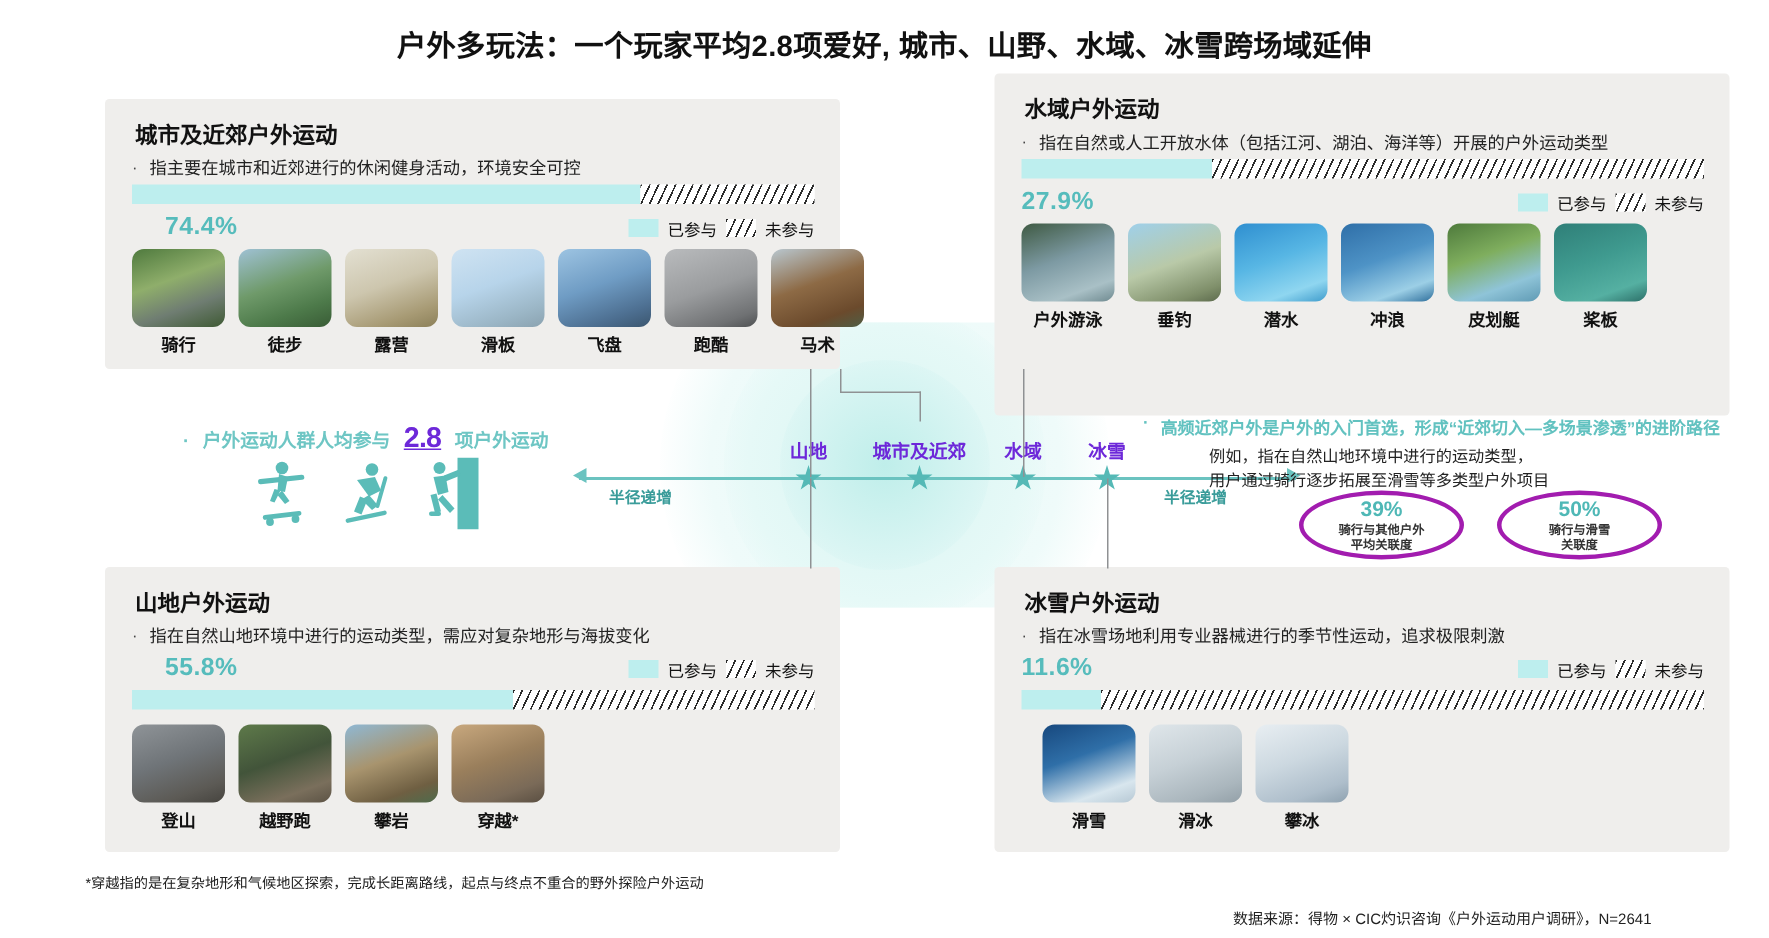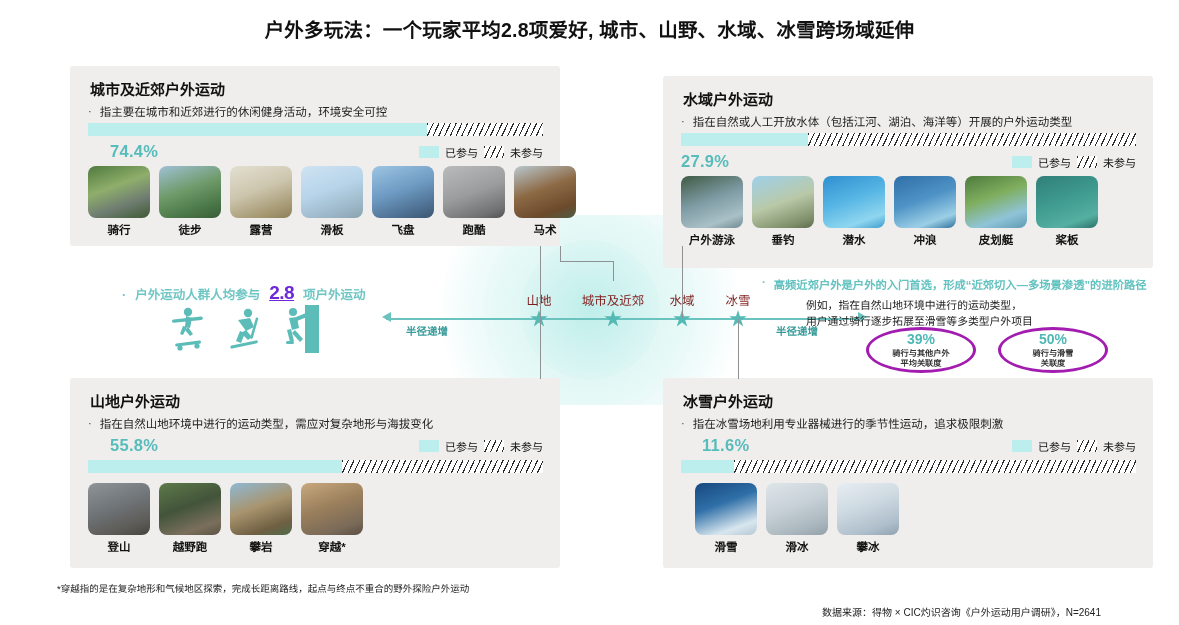--- a/index.html
+++ b/index.html
@@ -108,21 +108,21 @@
   .arrow-r {
     position: absolute; left: 858px; top: 312px; width: 0; height: 0;
     border-top: 5px solid transparent; border-bottom: 5px solid transparent; border-left: 9px solid #6bc3c0;
   }
   .node { position: absolute; width: 18px; height: 18px; }
   .node .star {
     width: 18px; height: 18px; background: #55b9b6;
     clip-path: polygon(50% 0%, 61% 35%, 98% 35%, 68% 57%, 79% 91%, 50% 70%, 21% 91%, 32% 57%, 2% 35%, 39% 35%);
   }
   .node-label {
-    position: absolute; font-size: 12.5px; font-weight: 400; color: #7f1d1d; white-space: nowrap;
+    position: absolute; font-size: 12.5px; font-weight: 700; color: #6d28d9; white-space: nowrap;
     transform: translateX(-50%);
   }
   .radius-label {
     position: absolute; font-size: 10.5px; font-weight: 700; color: #3a9c9a; white-space: nowrap;
   }
   .conn { position: absolute; background: #8f9193; }
 
   .mid-right {
     position: absolute; left: 762px; top: 276px; width: 400px;
   }
@@ -208,21 +208,21 @@
         <div class="ph" style="background:linear-gradient(160deg,#b9bbbd,#9a9c9e 50%,#6f7173 85%,#4f5153);"></div>
         <div class="cap">跑酷</div>
       </div>
       <div class="thumb">
         <div class="ph" style="background:linear-gradient(160deg,#b9c7cf,#8d6a45 45%,#6b4a2c 80%,#4f5e45);"></div>
         <div class="cap">马术</div>
       </div>
     </div>
   </div>
 
-  <div class="panel" style="left:663px; top:76px; width:490px; height:192px;">
+  <div class="panel" style="left:663px; top:49px; width:490px; height:228px;">
     <div style="padding:12px 14px 0 18px;">
       <div class="panel-title">水域户外运动</div>
       <div class="panel-desc">
         <span class="bullet-dot">·</span>
         <span>指在自然或人工开放水体（包括江河、湖泊、海洋等）开展的户外运动类型</span>
       </div>
     </div>
     <div style="position:absolute; left:18px; top:57px; width:455px;">
       <div class="bar-wrap">
         <div class="bar-filled" style="width:27.9%;"></div>
@@ -311,21 +311,21 @@
 
   <div class="panel" style="left:663px; top:378px; width:490px; height:190px;">
     <div style="padding:12px 14px 0 18px;">
       <div class="panel-title">冰雪户外运动</div>
       <div class="panel-desc">
         <span class="bullet-dot">·</span>
         <span>指在冰雪场地利用专业器械进行的季节性运动，追求极限刺激</span>
       </div>
     </div>
     <div style="position:absolute; left:18px; top:58px; width:455px;">
-      <div style="display:flex; align-items:center; justify-content:space-between; margin-bottom:5px;margin-left:21px;">
+      <div style="display:flex; align-items:center; justify-content:space-between; margin-bottom:5px;">
         <div class="pct">11.6%</div>
         <div class="legend">
           <span class="sw"></span>
           <span>已参与</span>
           <span class="sw-hatch"></span>
           <span>未参与</span>
         </div>
       </div>
       <div class="bar-wrap">
         <div class="bar-filled" style="width:11.6%;"></div>

